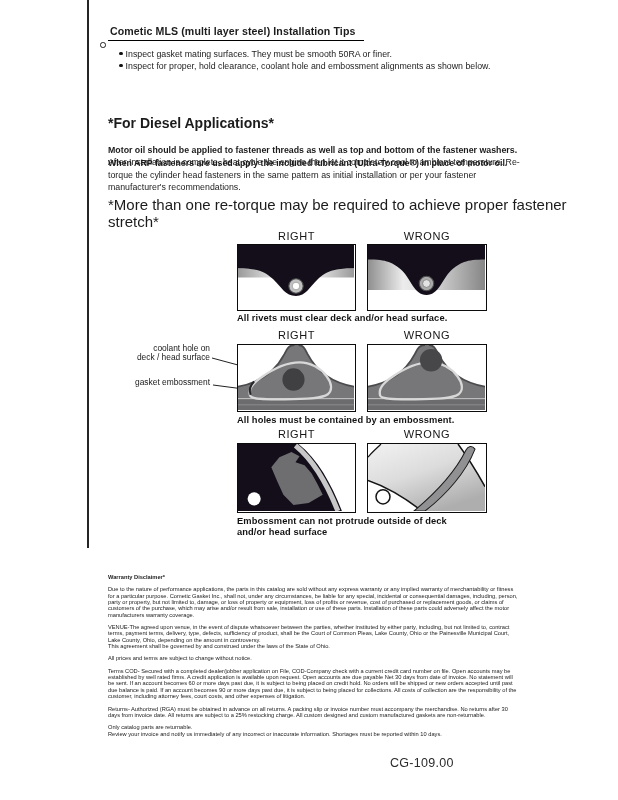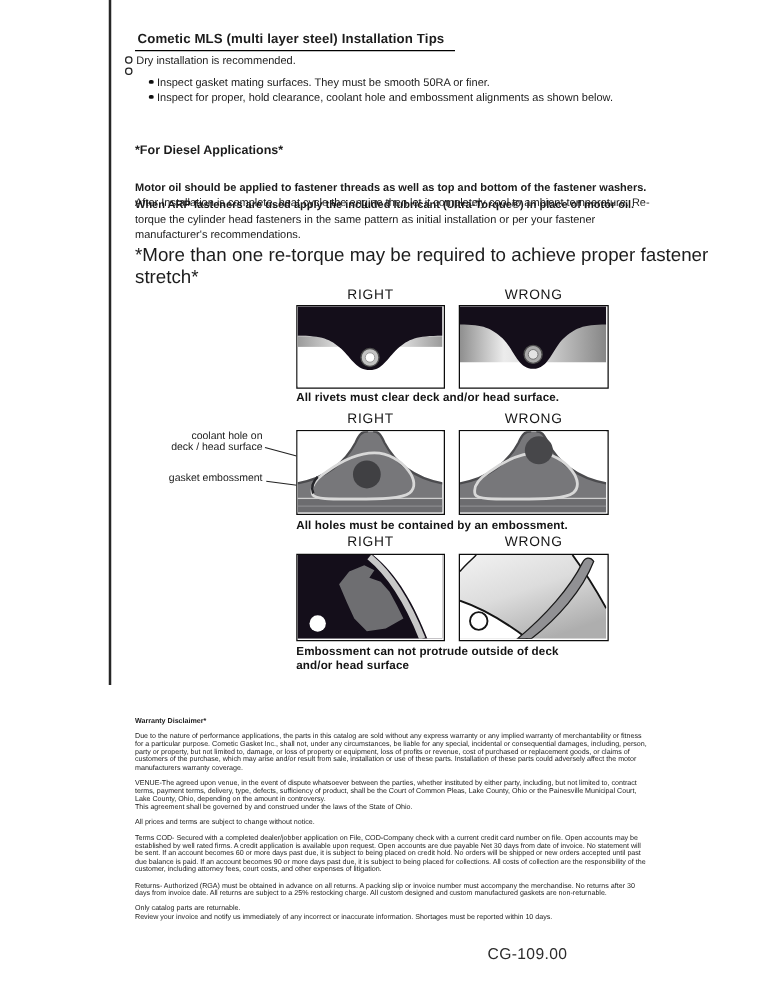--- a/index.html
+++ b/index.html
@@ -10,21 +10,21 @@
   .scan-edge{position:absolute;left:87px;top:0;width:1.5px;height:548px;background:#262626;}
   .title{
     position:absolute;left:108px;top:25px;font-size:10.6px;font-weight:bold;
     letter-spacing:.1px;border-bottom:1.8px solid #000;padding:0 9px 2.5px 2px;
   }
   .bullets{position:absolute;left:100px;top:42px;font-size:8.8px;line-height:12px;}
   .b-row{display:flex;align-items:center;}
   .b-marker{width:3.5px;height:3.5px;border:1px solid #222;border-radius:50%;flex:0 0 auto;margin-right:3.5px;}
   .sb-row{display:flex;align-items:center;padding-left:19px;}
   .sb-marker{width:3.6px;height:3.6px;background:#111;border-radius:50%;flex:0 0 auto;margin-right:3px;}
-  .diesel-heading{position:absolute;left:108px;top:115px;font-size:10px;font-weight:bold;}
+  .diesel-heading{position:absolute;left:108px;top:115px;font-size:14px;font-weight:bold;}
   .para{position:absolute;left:108px;width:424px;font-size:8.8px;line-height:12.6px;}
   .p1{top:144px;font-weight:bold;}
   .p2{top:156px;}
   .footnote{position:absolute;left:108px;top:196px;font-size:15px;}
   .fig-label{position:absolute;font-size:11px;letter-spacing:.6px;color:#161616;text-align:center;}
   .fig-box{position:absolute;border:1.7px solid #0c0c0c;background:#fff;box-sizing:border-box;}
   .fig-box svg{display:block;}
   .fig-caption{position:absolute;font-size:9.3px;font-weight:bold;color:#141414;letter-spacing:.1px;}
   .side-label{position:absolute;left:100px;width:110px;text-align:right;font-size:8.4px;line-height:9px;color:#191919;}
   .leader-svg{position:absolute;left:120px;top:340px;}
@@ -36,24 +36,20 @@
 </head>
 <body>
 
 <div class="page">
 
   <div class="scan-edge"></div>
 
   <div class="title">Cometic MLS (multi layer steel) Installation Tips</div>
 
   <div class="bullets">
-    <div class="b-row">
-      <span class="b-marker"></span>
-      <span>Dry installation is recommended.</span>
-    </div>
     <div class="b-row">
       <span class="b-marker"></span>
     </div>
     <div class="sb-row">
       <span class="sb-marker"></span>
       <span>Inspect gasket mating surfaces.  They must be smooth 50RA or finer.</span>
     </div>
     <div class="sb-row">
       <span class="sb-marker"></span>
       <span>Inspect for proper, hold clearance, coolant hole and embossment alignments as shown below.</span>

